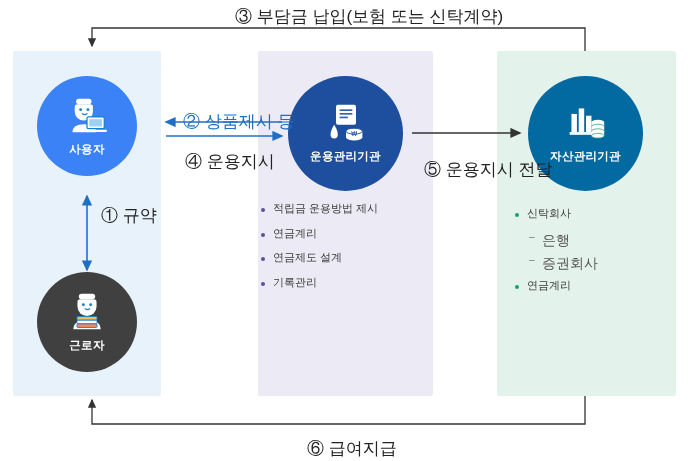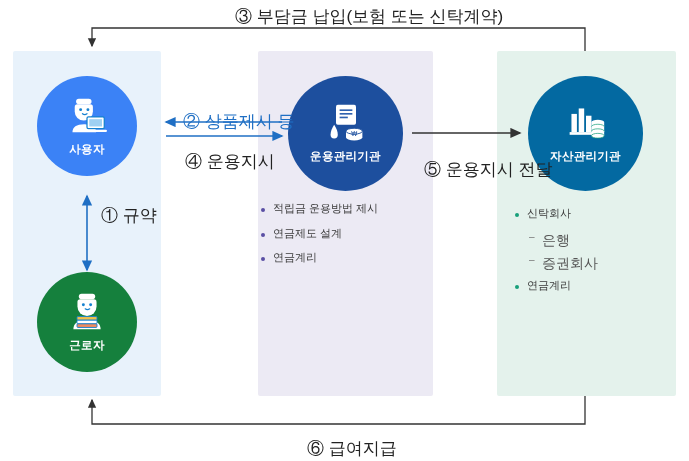--- a/index.html
+++ b/index.html
@@ -75,21 +75,21 @@
     top: 76px;
     width: 100px;
     height: 100px;
     background: #3b82f6;
   }
   #circle-worker {
     left: 37px;
     top: 272px;
     width: 100px;
     height: 100px;
-    background: #15803d;
+    background: #404040;
     text-align: right;
   }
   #circle-operator {
     left: 288px;
     top: 76px;
     width: 115px;
     height: 115px;
     background: #1d4f9e;
   }
   #circle-asset {
@@ -277,22 +277,23 @@
       <rect x="30" y="26" width="14" height="5" fill="#ffffff"></rect>
       <ellipse cx="37" cy="31" rx="7" ry="2.6" fill="#ffffff" stroke="#17a07a" stroke-width="0.8"></ellipse>
       <rect x="30" y="31" width="14" height="5" fill="#ffffff"></rect>
       <ellipse cx="37" cy="36" rx="7" ry="2.6" fill="#ffffff" stroke="#17a07a" stroke-width="0.8"></ellipse>
     </svg>
     <div class="c-label">자산관리기관</div>
   </div>
 
   <ul class="bullets" id="bullets-operator">
     <li>적립금 운용방법 제시</li>
+    <li>연금계리</li>
     <li>연금제도 설계</li>
-    <li>연금계리</li>
+    <li>기록관리</li>
   </ul>
 
   <ul class="bullets" id="bullets-asset">
     <li>신탁회사</li>
     <li class="lvl2">은행</li>
     <li class="lvl2">증권회사</li>
     <li>연금계리</li>
   </ul>
 
   <div class="conn-label" id="label-top">③ 부담금 납입(보험 또는 신탁계약)</div>

